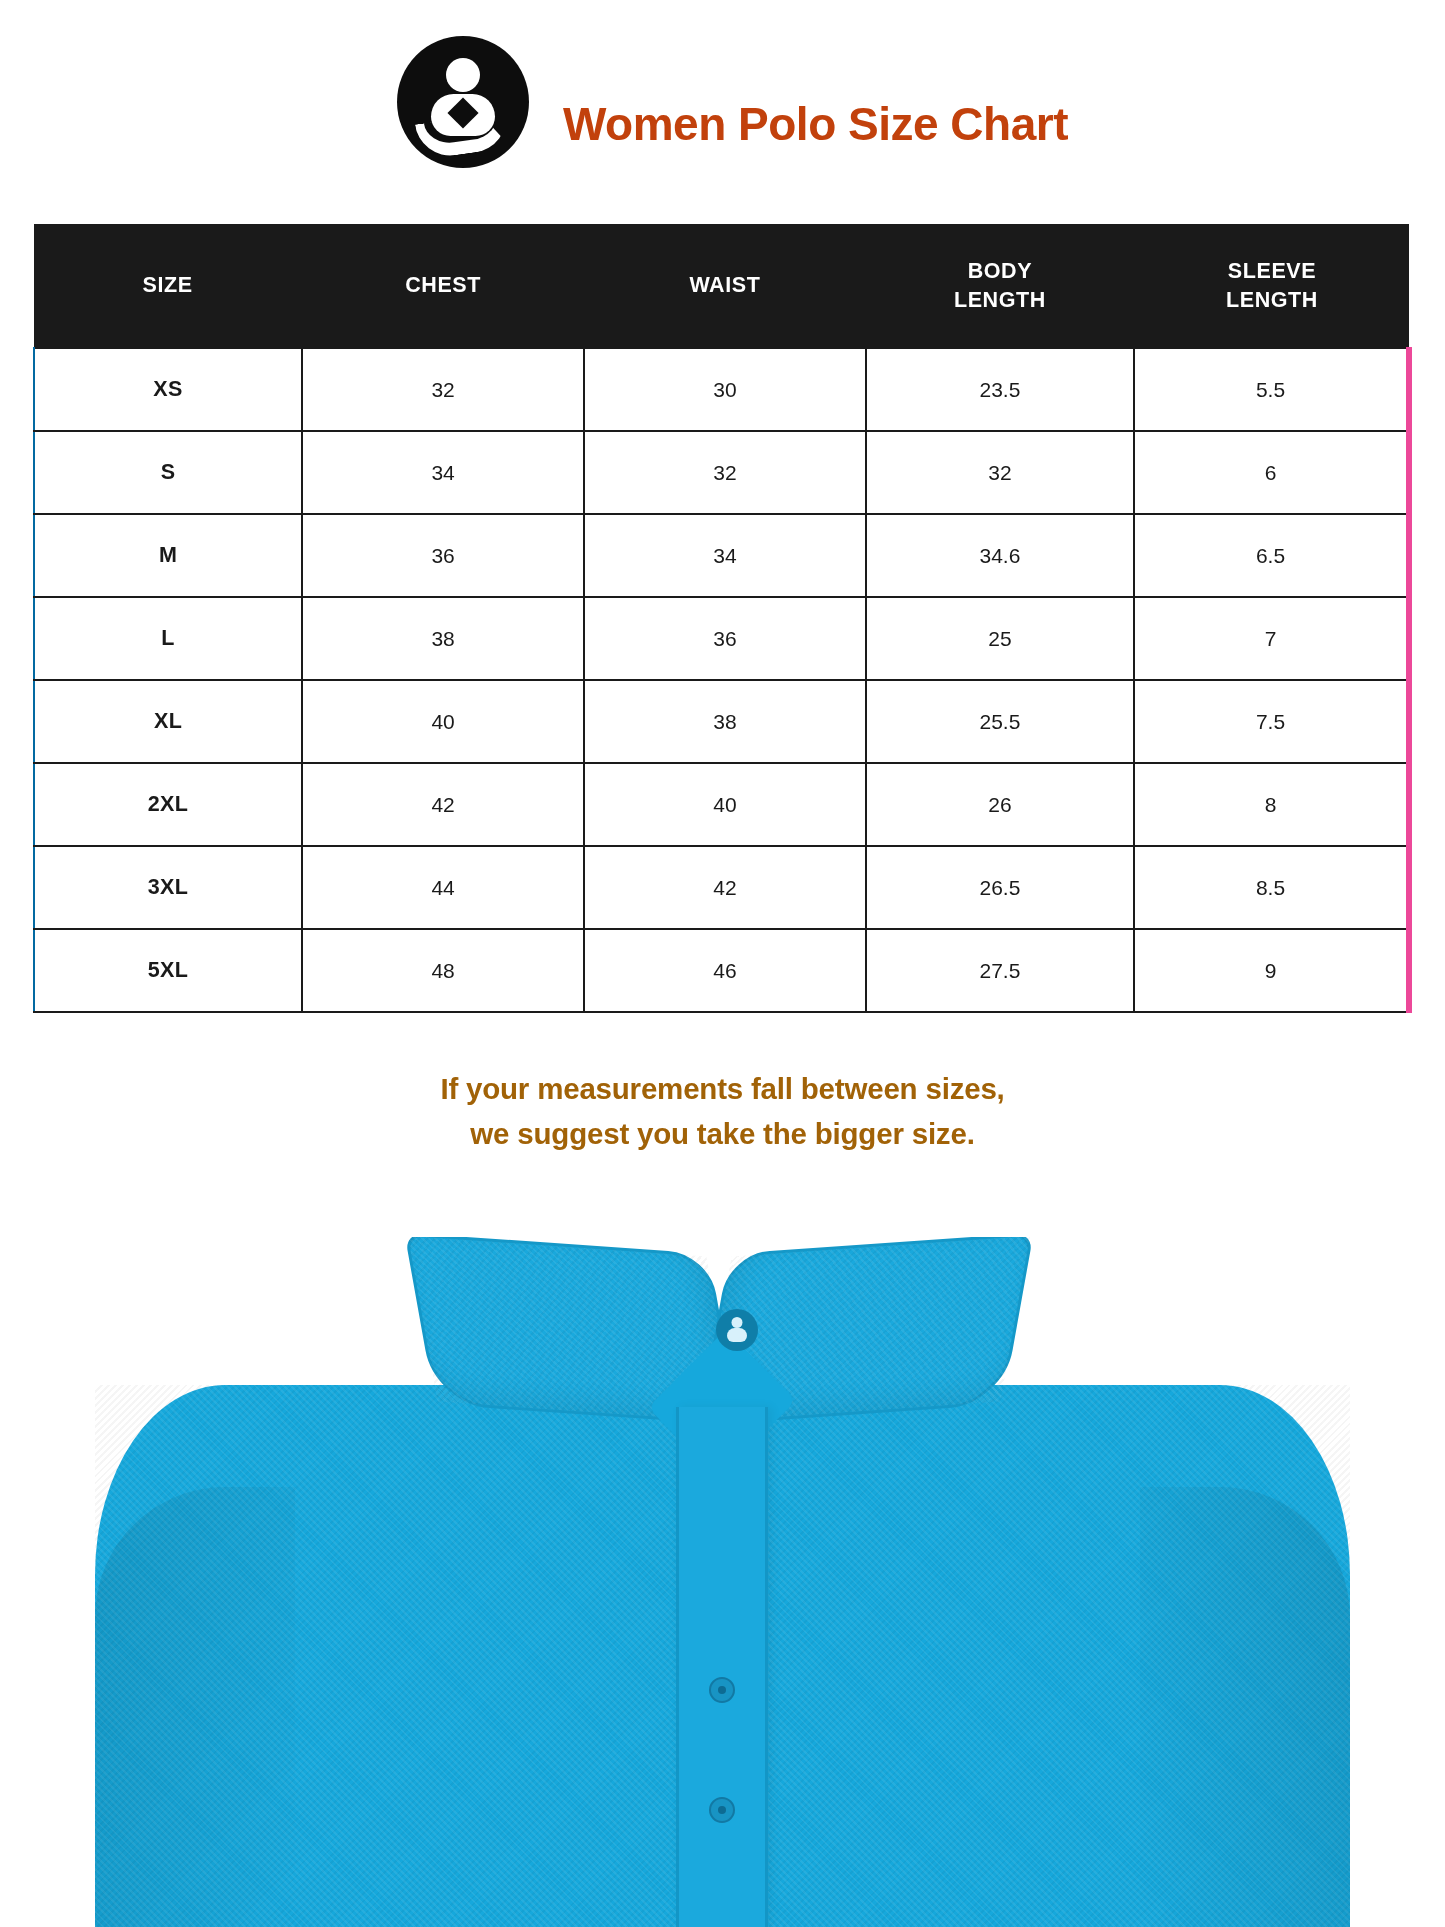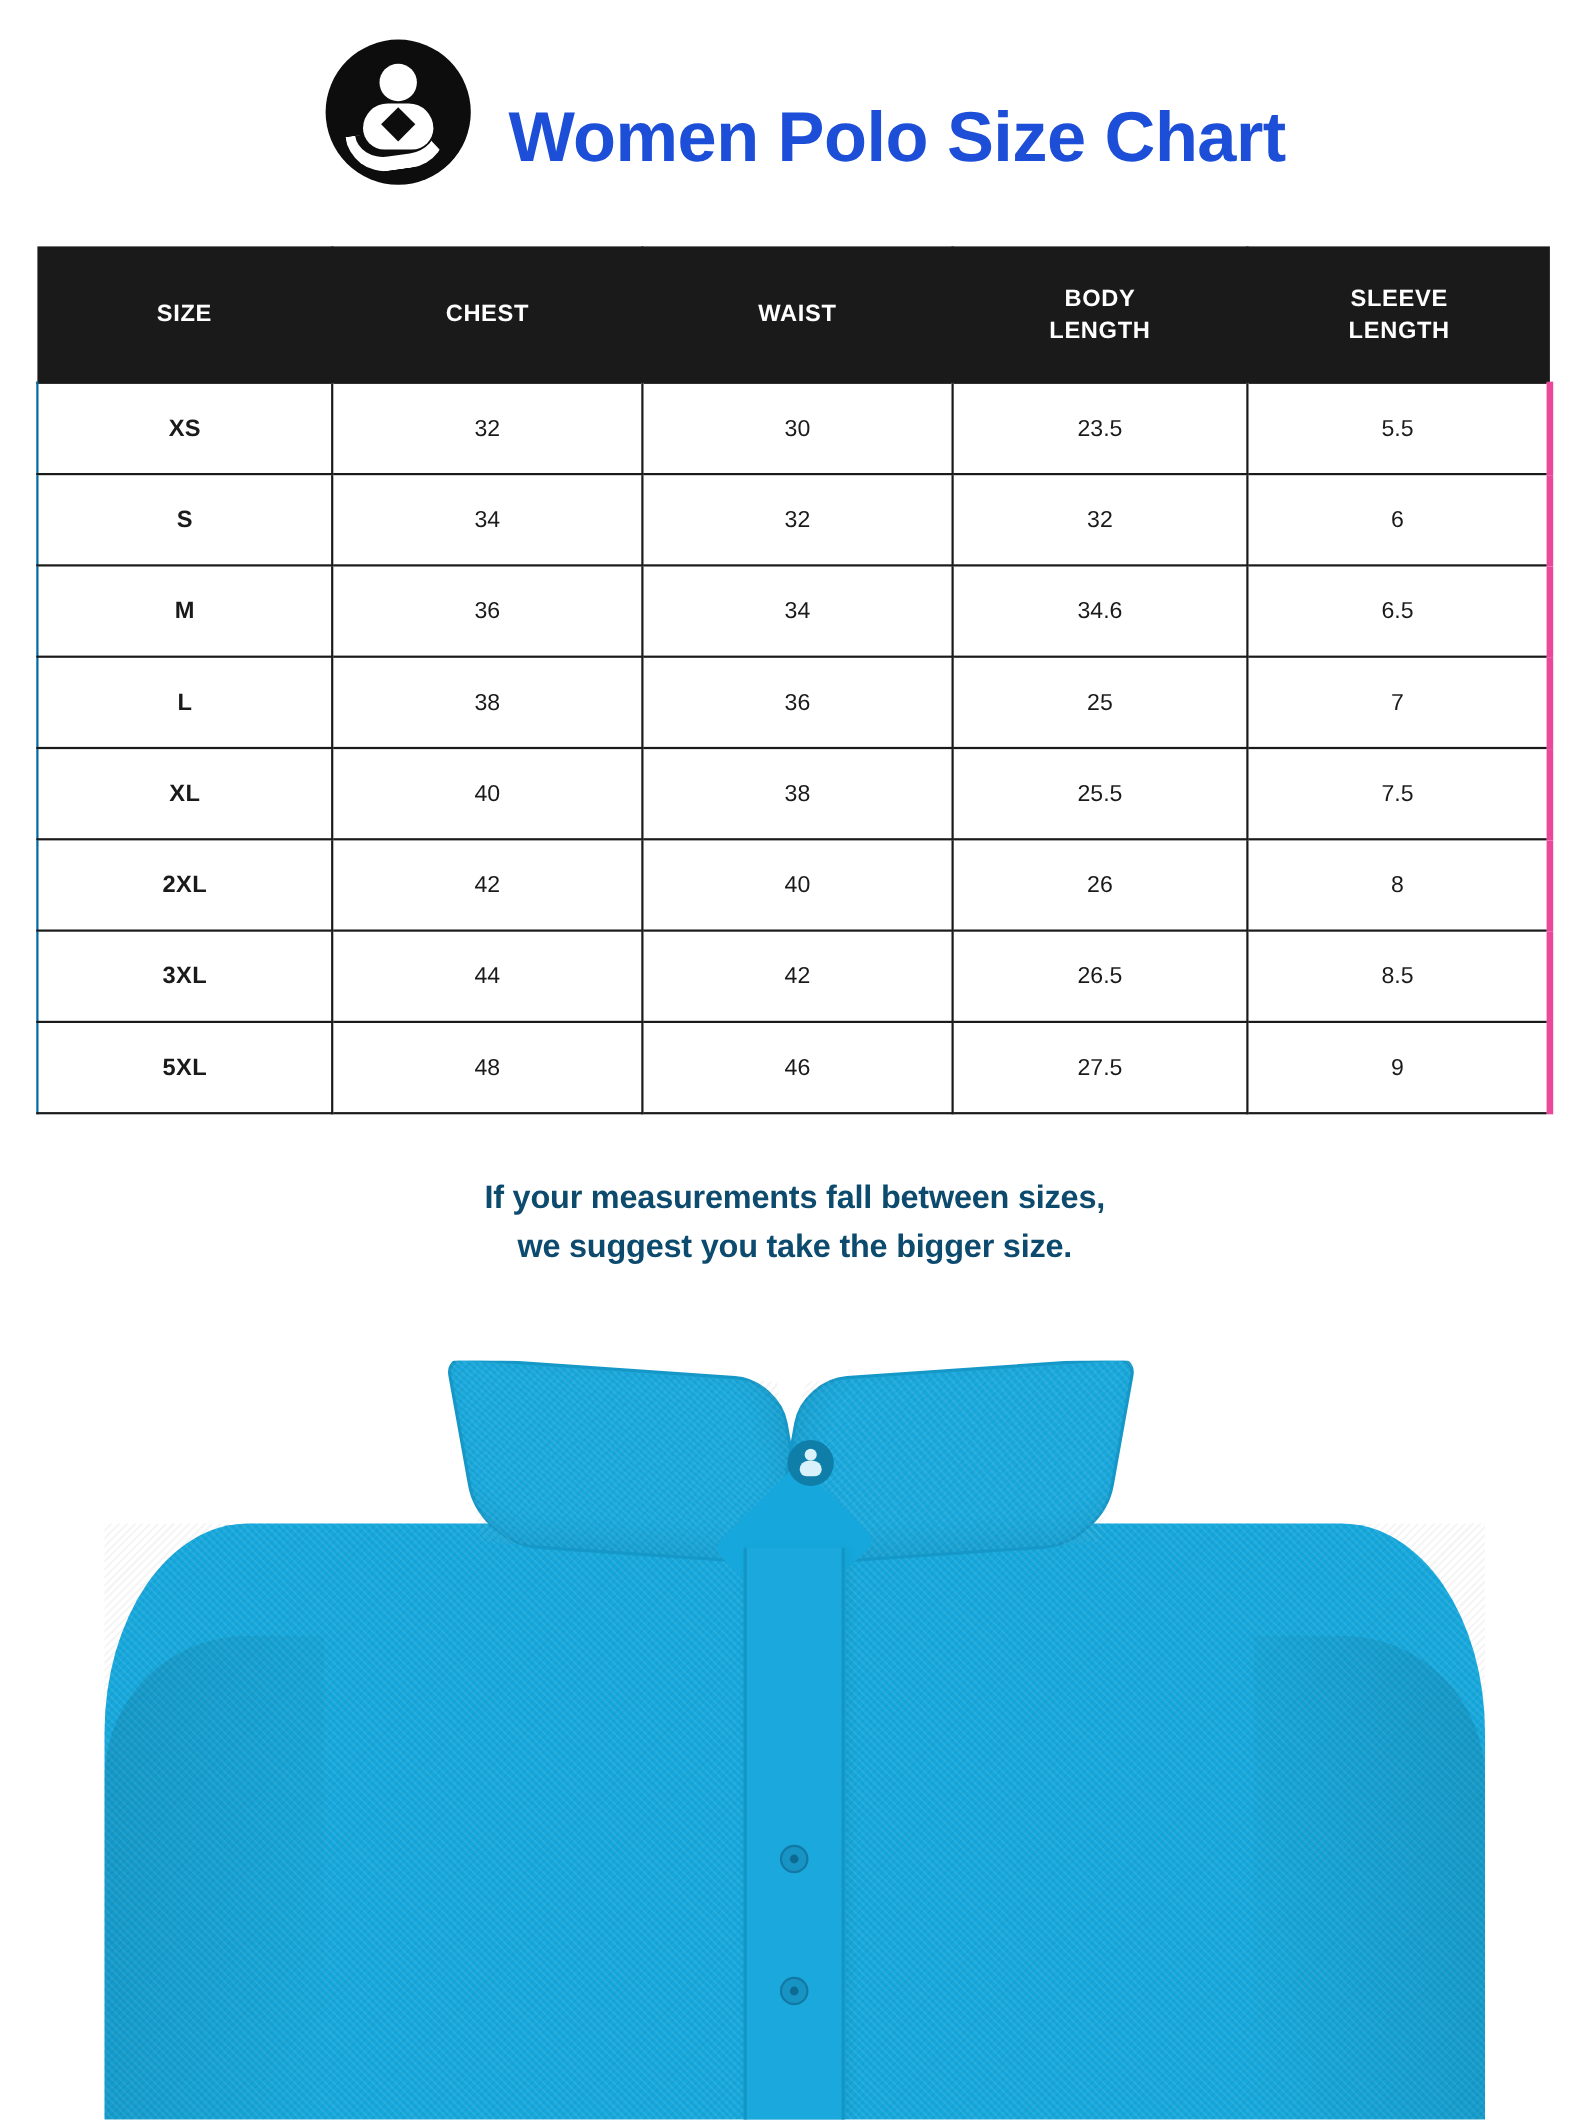--- a/index.html
+++ b/index.html
@@ -67,24 +67,24 @@
     width: 92px;
     height: 36px;
     border-radius: 0 0 60px 60px;
     background: transparent;
     border-bottom: 13px solid #ffffff;
     border-left: 9px solid #ffffff;
     border-right: 9px solid transparent;
     transform: rotate(-8deg);
   }
   .title {
-    font-size: 64px;
+    font-size: 46px;
     font-weight: bold;
     letter-spacing: -0.5px;
-    color: #1d4ed8;
+    color: #c2410c;
     white-space: nowrap;
     margin-top: 44px;
   }
 
   
   .table-wrap {
     margin: 56px 33px 0 33px;
   }
   table.size-chart {
     width: 100%;
@@ -121,21 +121,21 @@
   table.size-chart tbody tr td:last-child { border-right: 6px solid #ec4899; }
 
   
   .note {
     margin: 54px auto 0 auto;
     width: 1000px;
     text-align: center;
     font-size: 29.5px;
     font-weight: bold;
     line-height: 1.52;
-    color: #0c4a6e;
+    color: #a16207;
     letter-spacing: -0.2px;
   }
 
   
   .polo-area {
     position: absolute;
     left: 0;
     right: 0;
     bottom: 0;
     height: 690px;

